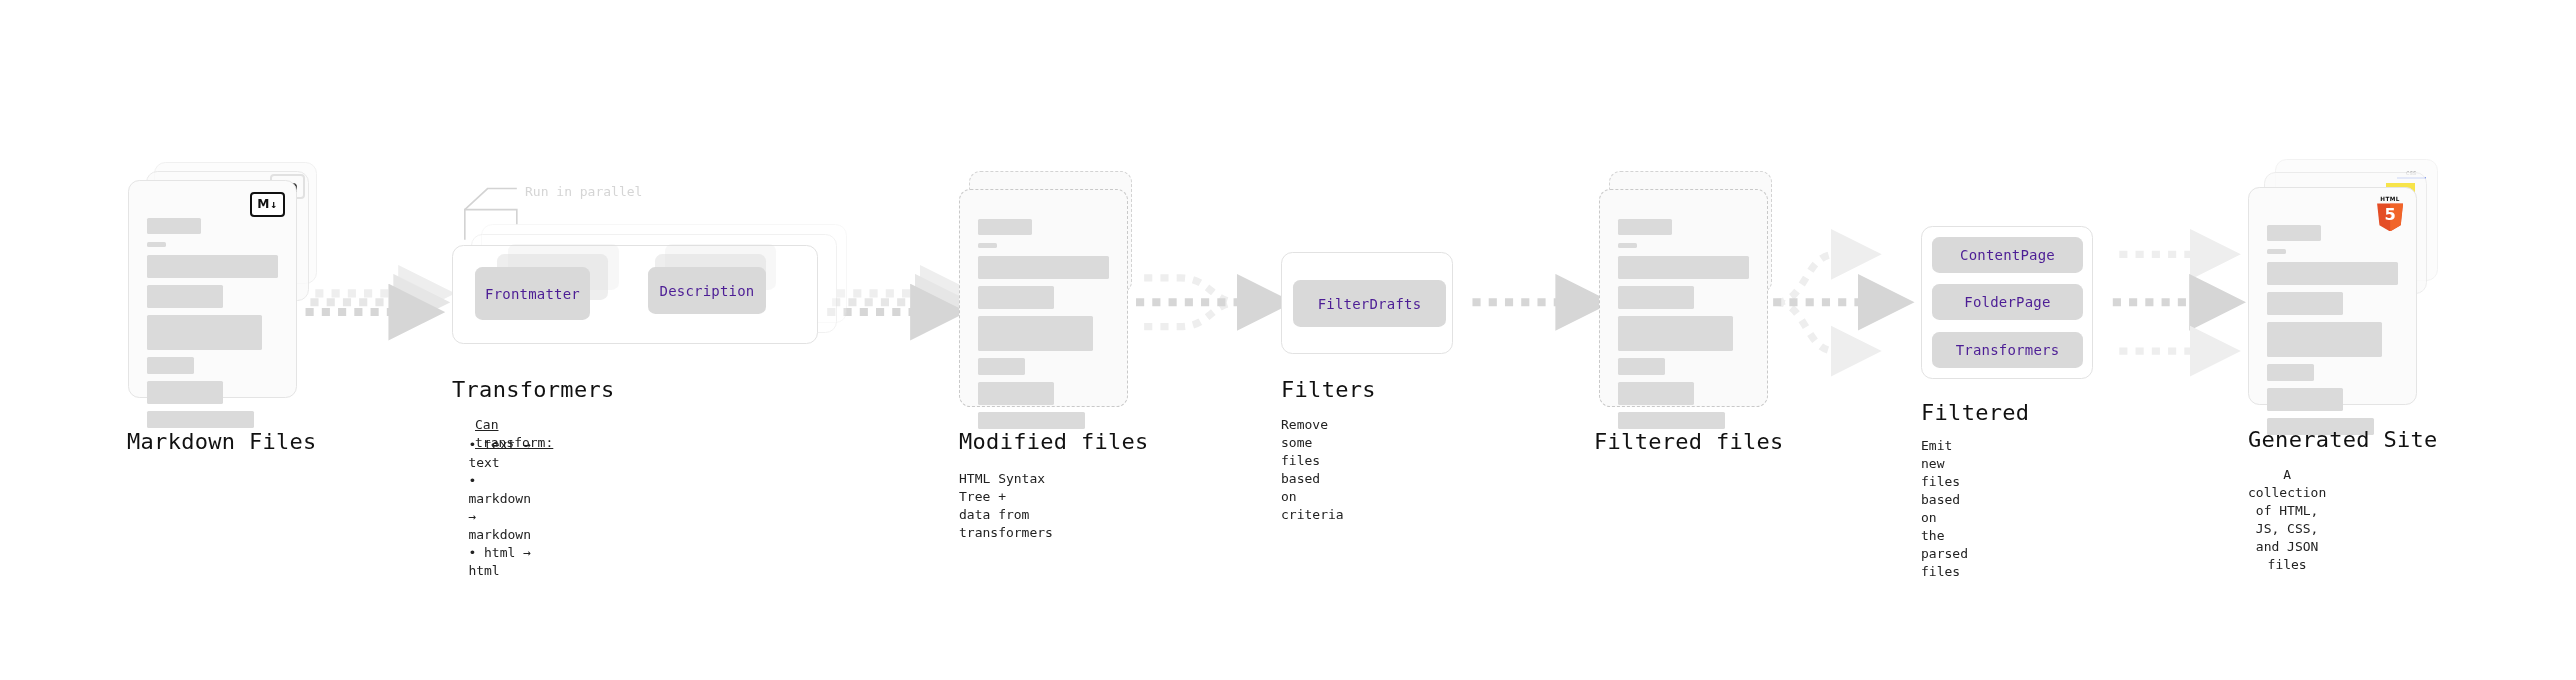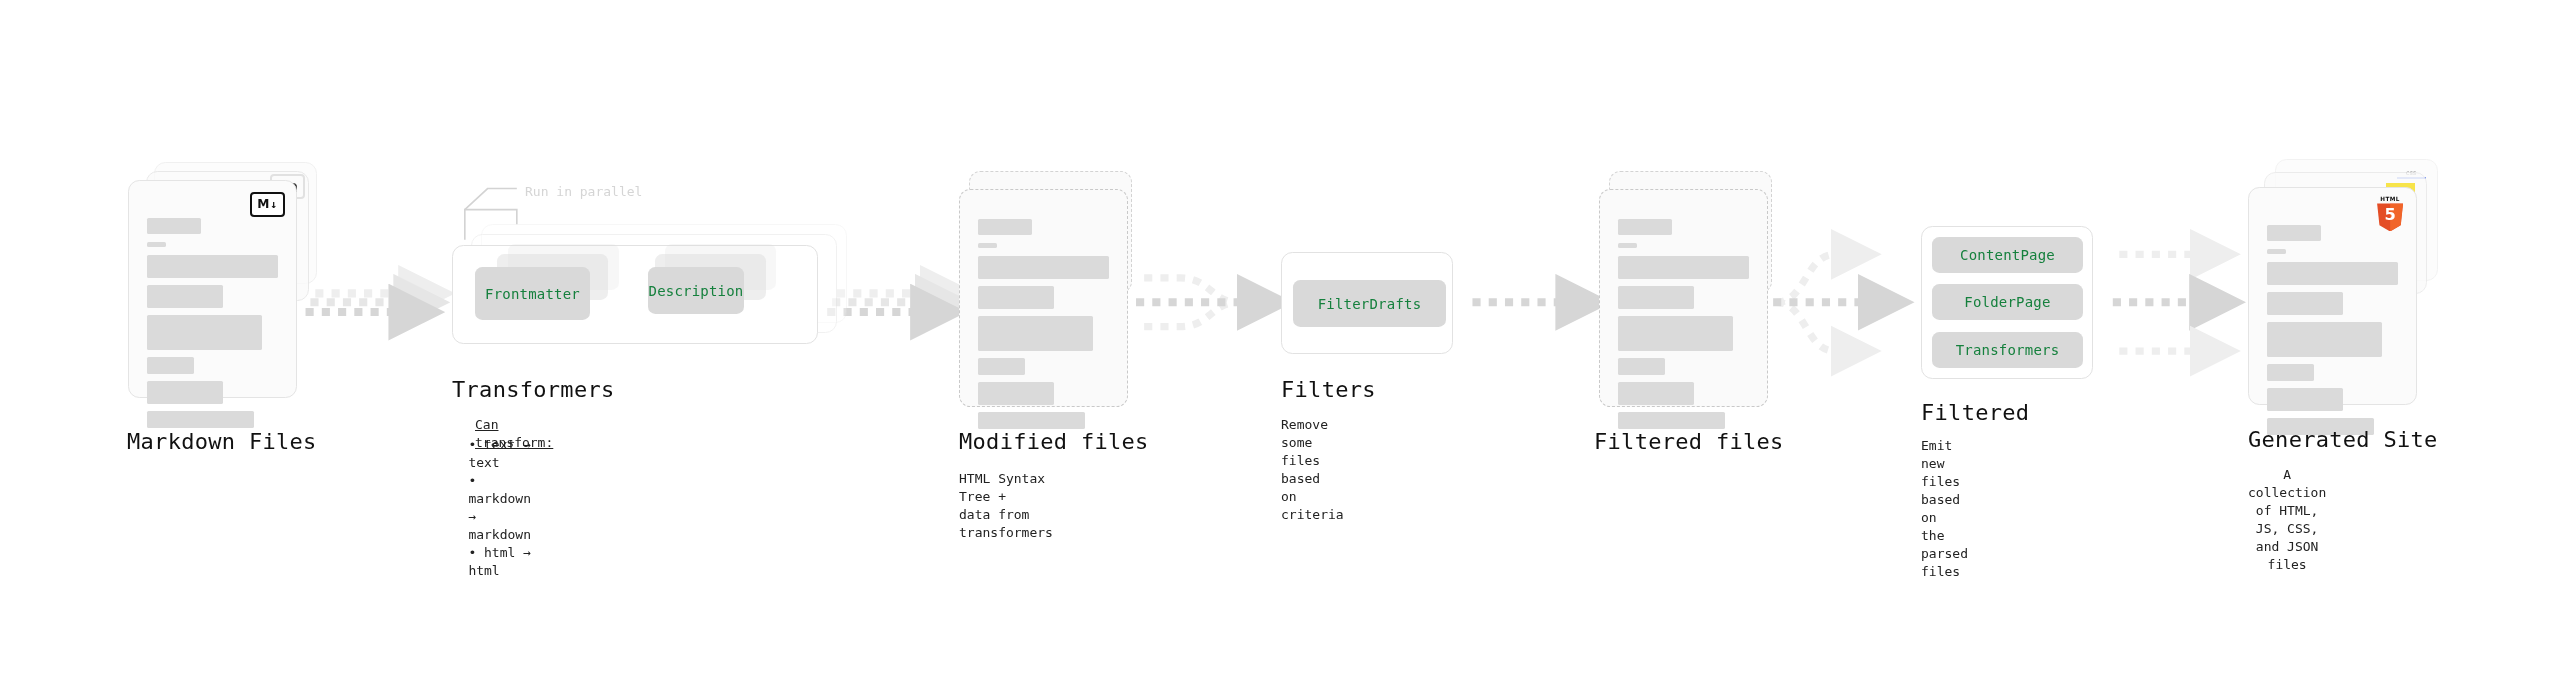--- a/index.html
+++ b/index.html
@@ -66,21 +66,21 @@
   
   .pbox{
     position:absolute;border:1.3px solid #e2e2e2;border-radius:11.4px;
     background:#ffffff;box-sizing:border-box;
   }
   .pbox.ghost1{opacity:.45;}
   .pbox.ghost2{opacity:.25;}
   .pill{
     position:absolute;background:#d9d9d9;border-radius:7.3px;
     display:flex;align-items:center;justify-content:center;
-    font-size:14px;color:#15803d;letter-spacing:0.2px;white-space:nowrap;
+    font-size:14px;color:#4c1d95;letter-spacing:0.2px;white-space:nowrap;
   }
   .pill.ghost1{opacity:.45;}
   .pill.ghost2{opacity:.22;}
 
   
   .title{position:absolute;font-size:22px;color:#111;white-space:nowrap;letter-spacing:0.3px;}
   .sub{position:absolute;font-size:13px;color:#222;line-height:18px;white-space:pre-line;}
   .sublist{position:absolute;font-size:13px;color:#222;line-height:18px;}
   .sublist .li{padding-left:11.4px;}
   .parallel{position:absolute;font-size:13px;color:#d5d5d5;white-space:nowrap;}
@@ -187,21 +187,21 @@
   <div class="pbox ghost2" style="left:481px;top:224px;width:366px;height:99px;"></div>
   <div class="pbox ghost1" style="left:471px;top:234px;width:366px;height:99px;"></div>
   <div class="pbox" style="left:452px;top:245px;width:366px;height:99px;"></div>
 
   <div class="pill ghost2" style="left:508px;top:244px;width:111px;height:46px;"></div>
   <div class="pill ghost1" style="left:497px;top:254px;width:111px;height:46px;"></div>
   <div class="pill" style="left:475px;top:267px;width:115px;height:53px;">Frontmatter</div>
 
   <div class="pill ghost2" style="left:665px;top:244px;width:111px;height:46px;"></div>
   <div class="pill ghost1" style="left:655px;top:254px;width:111px;height:46px;"></div>
-  <div class="pill" style="left:648px;top:267px;width:96px;height:47px;">Description</div>
+  <div class="pill" style="left:648px;top:267px;width:118px;height:47px;">Description</div>
 
   <div class="parallel" style="left:525px;top:184px;">Run in parallel</div>
 
   <div class="title" style="left:452px;top:377px;">Transformers</div>
   <div class="sub" style="left:475px;top:416px;text-decoration:underline;">Can transform:</div>
   <div class="sublist" style="left:457px;top:436px;">
     <div class="li">• <span>text → text</span></div>
     <div class="li">• <span>markdown → markdown</span></div>
     <div class="li">• <span>html → html</span></div>
   </div>

